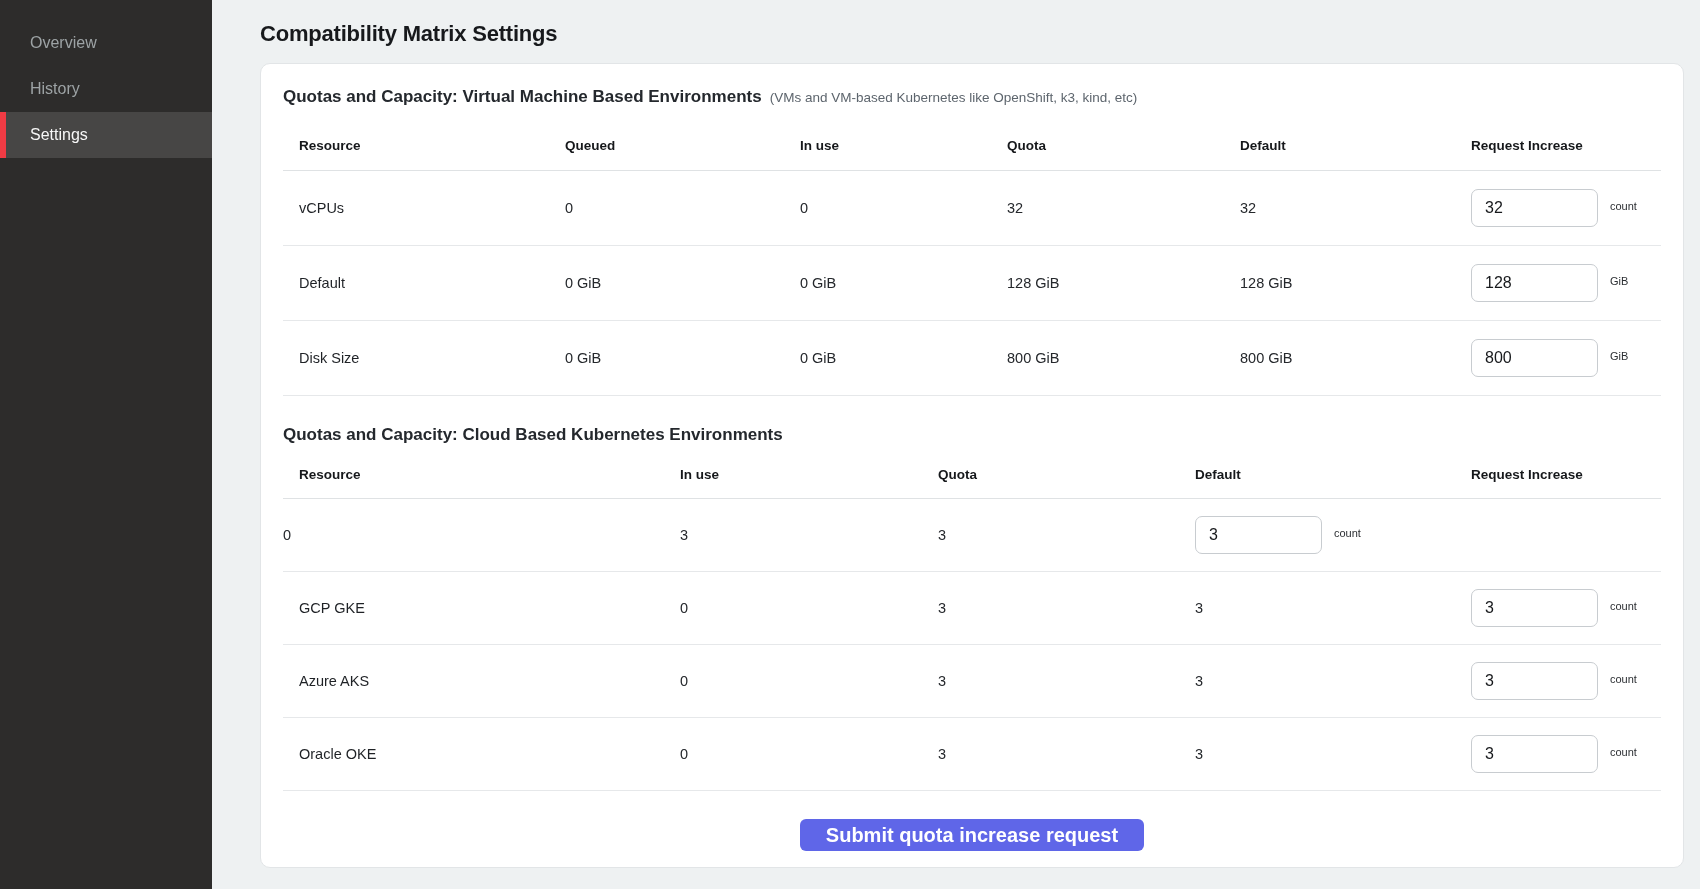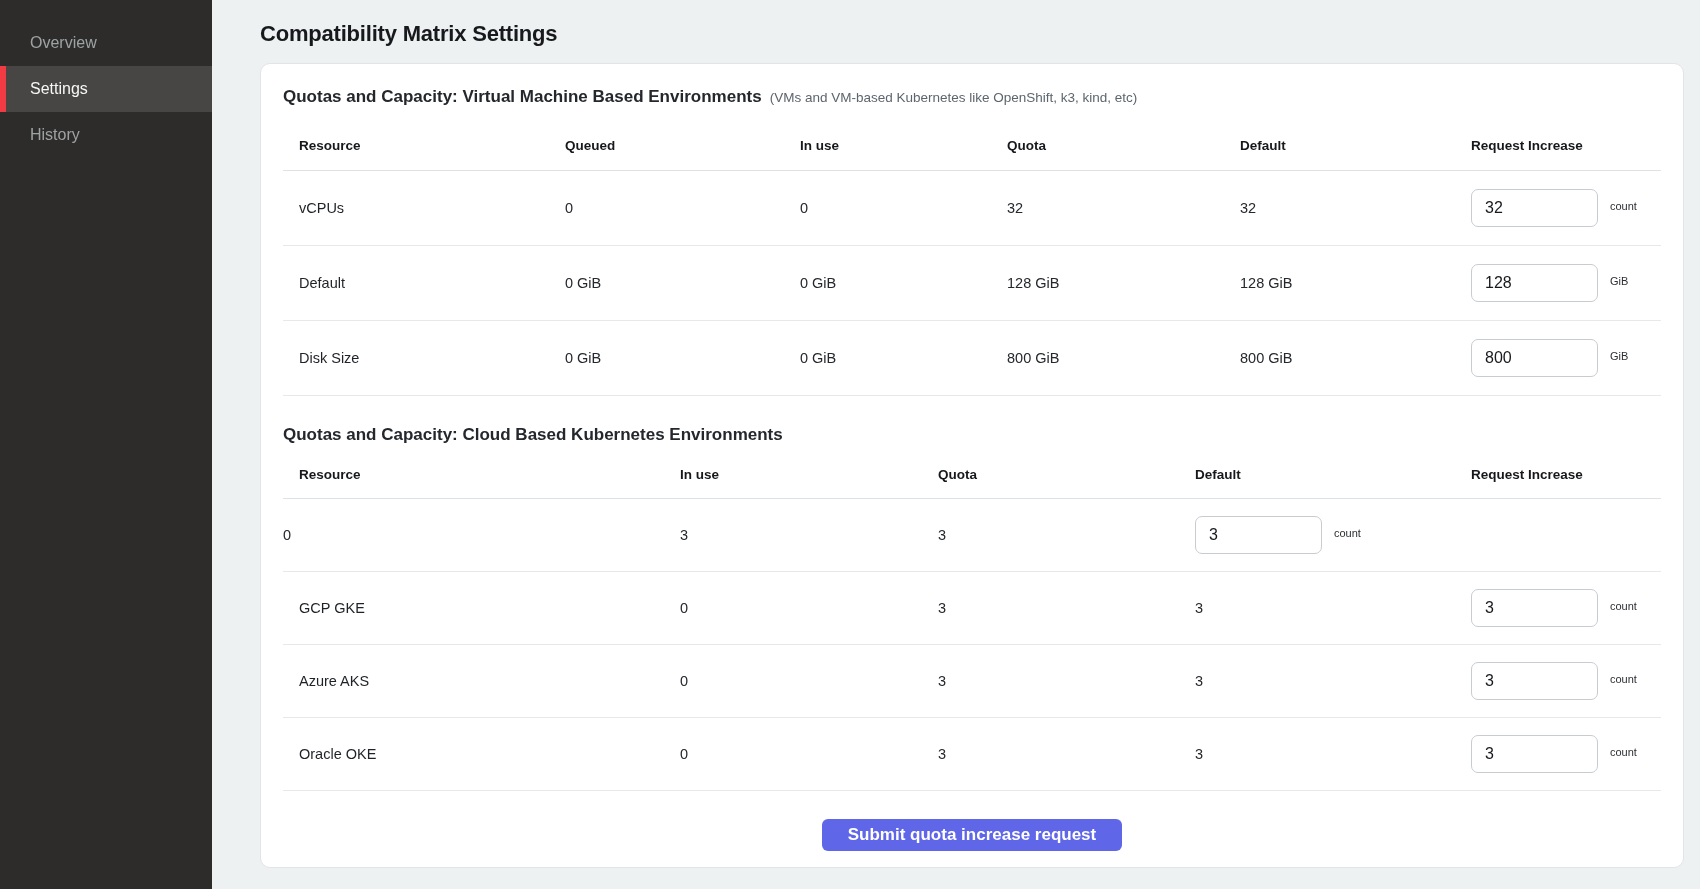--- a/index.html
+++ b/index.html
@@ -125,34 +125,34 @@
   .footer-row {
     display:flex; justify-content:center;
     margin-top:28px;
   }
   .submit-btn {
     height:32px;
     padding:0 26px;
     background:#5f66e8;
     color:#ffffff;
     font-family:inherit;
-    font-size:17px;
+    font-size:20px;
     font-weight:700;
     border:none;
     border-radius:6px;
     cursor:pointer;
   }
 </style>
 </head>
 <body>
 
 <nav class="sidebar">
   <div class="nav-item">Overview</div>
+  <div class="nav-item">History</div>
   <div class="nav-item active">Settings</div>
-  <div class="nav-item">History</div>
 </nav>
 
 <main class="main">
   <h1 class="page-title">Compatibility Matrix Settings</h1>
 
   <div class="card">
 
     <div class="section-title-row">
       <span class="section-title">Quotas and Capacity: Virtual Machine Based Environments</span>
       <span class="section-sub">(VMs and VM-based Kubernetes like OpenShift, k3, kind, etc)</span>

